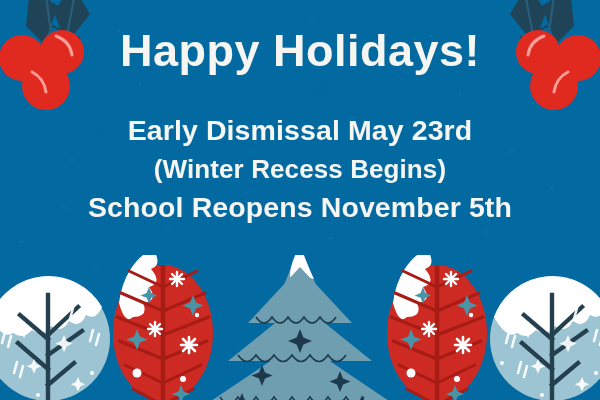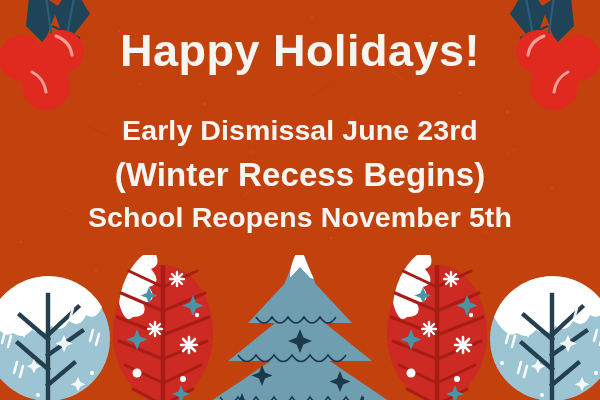--- a/index.html
+++ b/index.html
@@ -5,21 +5,21 @@
   html, body {
     margin: 0;
     padding: 0;
     background: #1e4a63;
   }
   .poster {
     position: relative;
     width: 600px;
     height: 400px;
     overflow: hidden;
-    background: #c2410c;
+    background: #0369a1;
     font-family: "Liberation Sans", sans-serif;
     user-select: none;
   }
   .texture {
     position: absolute;
     inset: 0;
     pointer-events: none;
     opacity: .5;
   }
   
@@ -45,21 +45,21 @@
     color: #f5f5f2;
     z-index: 6;
   }
   .line1, .line3 {
     font-size: 28.5px;
     font-weight: bold;
     line-height: 1.32;
     letter-spacing: .1px;
   }
   .line2 {
-    font-size: 33px;
+    font-size: 26px;
     font-weight: bold;
     line-height: 1.5;
     letter-spacing: .1px;
   }
   
   .holly {
     position: absolute;
     top: 0;
     z-index: 5;
   }
@@ -149,21 +149,21 @@
         <circle cx="60" cy="86" r="24" fill="#e02a20"></circle>
         <path d="M70 36 q14 5 16 19" stroke="#ffb3ad" stroke-width="3" fill="none" stroke-linecap="round" opacity=".85"></path>
         <path d="M46 72 q12 6 14 20" stroke="#ffb3ad" stroke-width="3" fill="none" stroke-linecap="round" opacity=".85"></path>
       </g>
     </g>
   </svg>
 
   <div class="headline">Happy Holidays!</div>
 
   <div class="subblock">
-    <div class="line1">Early Dismissal June 23rd</div>
+    <div class="line1">Early Dismissal May 23rd</div>
     <div class="line2">(Winter Recess Begins)</div>
     <div class="line3">School Reopens November 5th</div>
   </div>
 
   <svg class="scene" width="600" height="145" viewBox="0 0 600 145">
     <defs>
 
       <g id="round-tree">
         <circle cx="0" cy="62" r="62" fill="#9dc4d2"></circle>
         <path d="M-58 40 a62 62 0 0 1 112 -10

